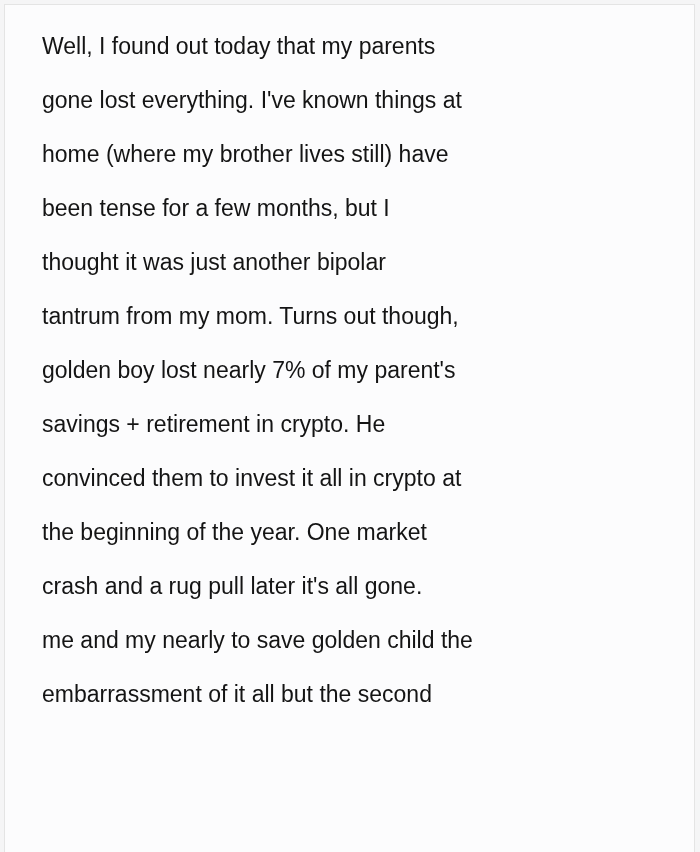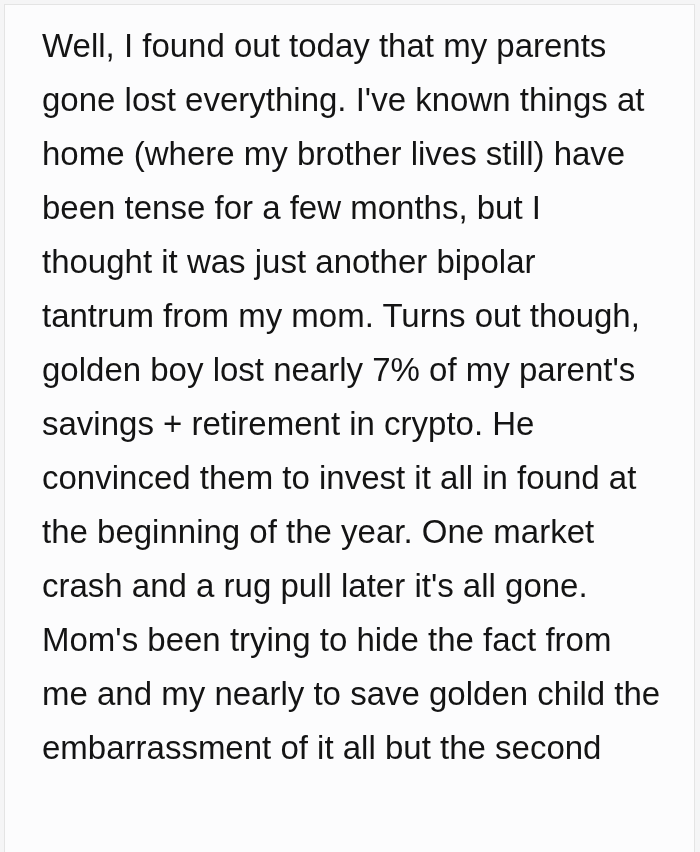--- a/index.html
+++ b/index.html
@@ -27,21 +27,21 @@
     right:5px;
     bottom:-2px;
     background:var(--card-bg);
     border:1px solid var(--border);
     border-bottom:none;
     box-sizing:border-box;
   }
   .post-text{
     padding:14px 8px 0 37px;
     color:var(--text);
-    font-size:33px;
+    font-size:23px;
     line-height:54px;
     letter-spacing:0px;
     font-weight:400;
   }
   .post-line{
     white-space:nowrap;
     height:54px;
   }
 </style>
 </head>
@@ -50,20 +50,19 @@
 <div class="card">
   <div class="post-text">
     <div class="post-line">Well, I found out today that my parents</div>
     <div class="post-line">gone lost everything. I've known things at</div>
     <div class="post-line">home (where my brother lives still) have</div>
     <div class="post-line">been tense for a few months, but I</div>
     <div class="post-line">thought it was just another bipolar</div>
     <div class="post-line">tantrum from my mom. Turns out though,</div>
     <div class="post-line">golden boy lost nearly 7% of my parent's</div>
     <div class="post-line">savings + retirement in crypto. He</div>
-    <div class="post-line">convinced them to invest it all in found at</div>
+    <div class="post-line">convinced them to invest it all in crypto at</div>
     <div class="post-line">the beginning of the year. One market</div>
     <div class="post-line">crash and a rug pull later it's all gone.</div>
-    <div class="post-line">Mom's been trying to hide the fact from</div>
     <div class="post-line">me and my nearly to save golden child the</div>
     <div class="post-line">embarrassment of it all but the second</div>
   </div>
 </div>
 
 </body></html>

